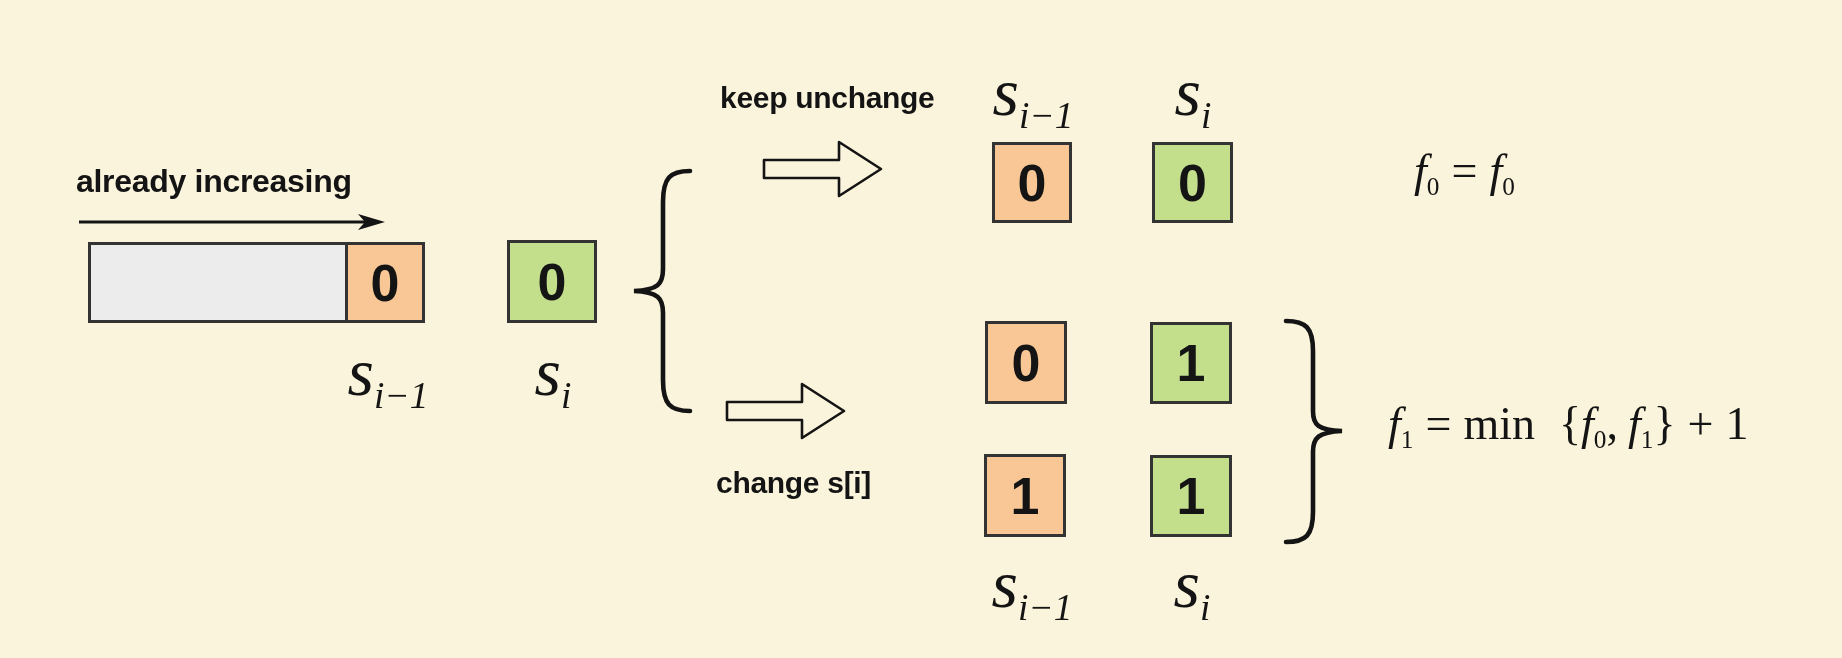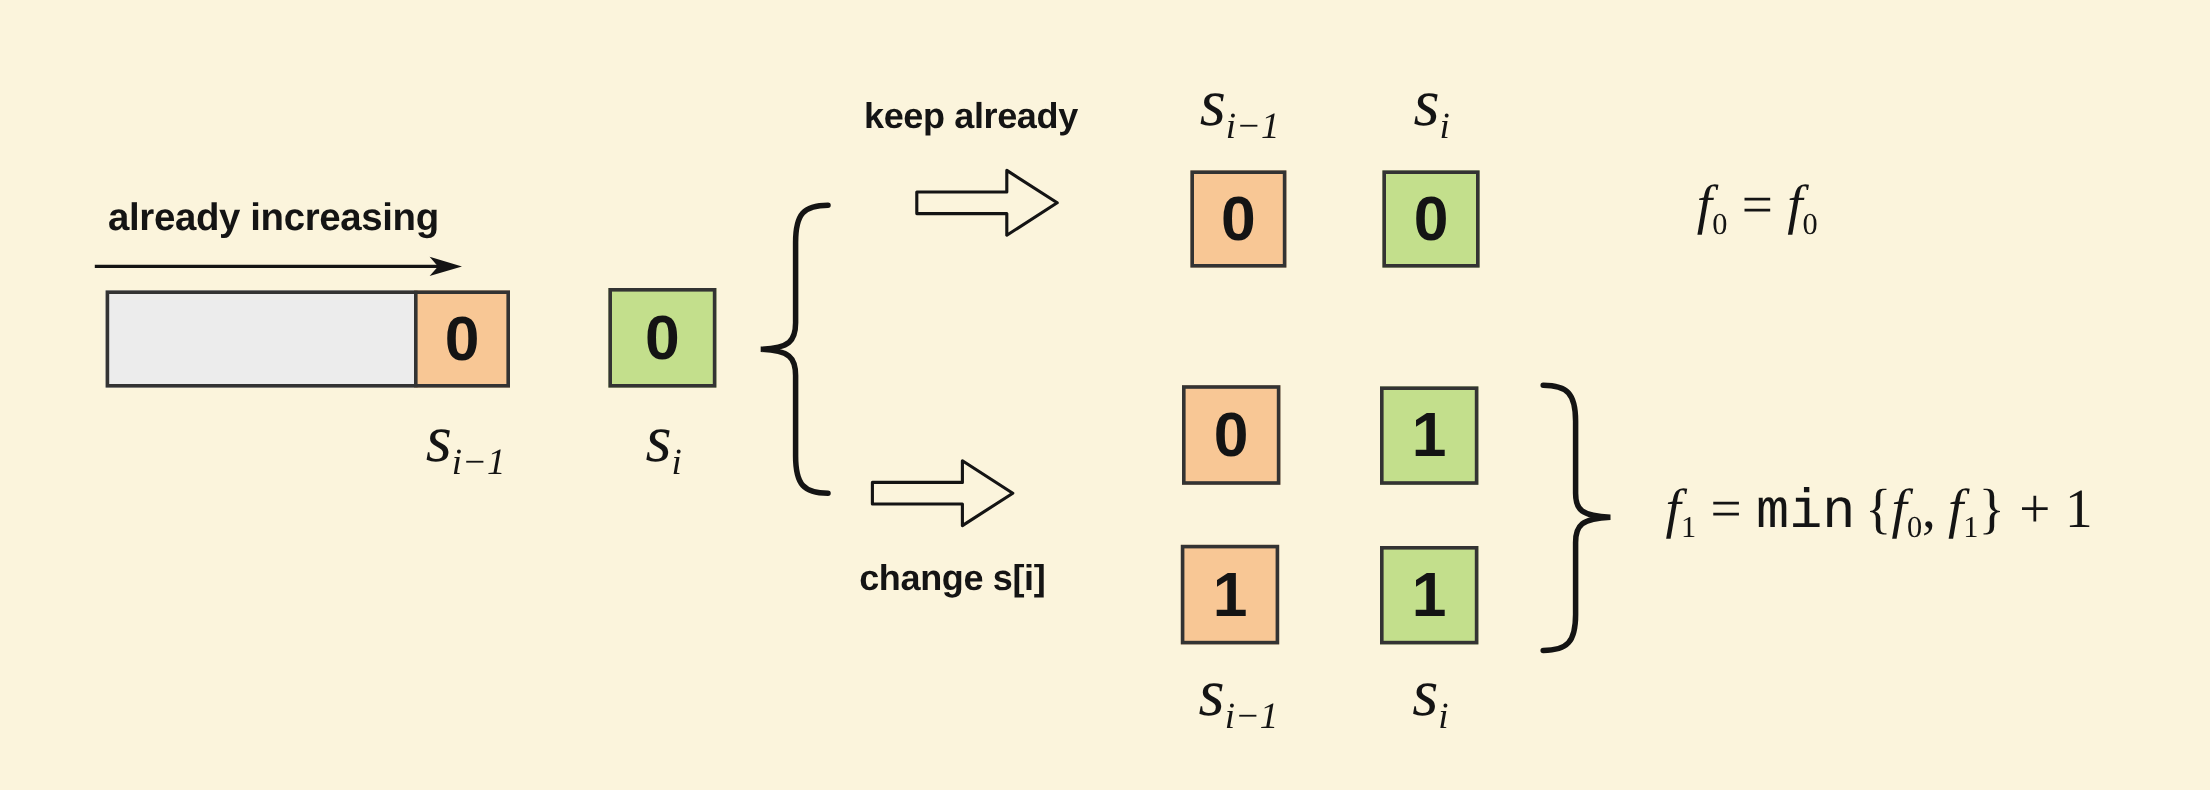--- a/index.html
+++ b/index.html
@@ -30,37 +30,37 @@
     font-weight:700; font-size:52px; line-height:1; color:var(--ink);
   }
   .graybar{
     position:absolute; box-sizing:border-box;
     background:var(--box-gray); border:3px solid var(--stroke);
   }
   .math{
     font-family:"Liberation Serif","DejaVu Serif",serif;
     font-style:italic; color:var(--ink); white-space:nowrap; line-height:1;
   }
-  .mlabel{font-size:56px;}
+  .mlabel{font-size:68px;}
   .mlabel sub,.eq sub{font-size:0.55em; vertical-align:-0.35em; letter-spacing:0;}
   .center{transform:translateX(-50%);}
   .eq{font-size:46px;text-align:center;}
   .eq .rm{font-style:normal;}
   .eq .op{font-style:normal; margin:0 12px;}
-  .eq .rm.minword{margin-right:8px;font-family:Liberation Mono, monospace;}
+  .eq .rm.minword{margin-right:24px;}
   .eq .comma{margin-right:10px;}
   .eq .brc{font-style:normal;}
   svg{display:block; overflow:visible;}
 </style>
 </head>
 <body>
 
 <div id="canvas">
 
-  <div class="abs hand" style="left:90px; top:165px; font-size:32px;text-align:right;">already increasing</div>
+  <div class="abs hand" style="left:76px; top:165px; font-size:32px;text-align:right;">already increasing</div>
 
   <svg class="abs" style="left:78px; top:211px;" width="308" height="20" viewBox="0 0 308 20">
     <line x1="1" y1="11" x2="288" y2="11" stroke="#141414" stroke-width="2.8"></line>
     <polygon points="307,11 280,3 287,11 280,19" fill="#141414"></polygon>
   </svg>
 
   <div class="graybar" style="left:88px; top:242px; width:260px; height:81px;"></div>
 
   <div class="cell orange" style="left:345px; top:242px; width:80px; height:81px;">
     <span class="digit">0</span>
@@ -71,21 +71,21 @@
   </div>
 
   <div class="abs math mlabel center" style="left:388px; top:338px;"><span>s</span><sub>i−1</sub></div>
 
   <div class="abs math mlabel center" style="left:553px; top:338px;"><span>s</span><sub>i</sub></div>
 
   <svg class="abs" style="left:631px; top:168px;" width="62" height="246" viewBox="0 0 62 246">
     <path d="M59,3 C39,3 32,10 32,34 L32,101 C32,116 27,122 3,123 C27,124 32,130 32,145 L32,212 C32,236 39,243 59,243" fill="none" stroke="#141414" stroke-width="4.6" stroke-linecap="round"></path>
   </svg>
 
-  <div class="abs hand" style="left:720px; top:83px; font-size:30px;">keep already</div>
+  <div class="abs hand" style="left:720px; top:83px; font-size:30px;">keep unchange</div>
 
   <svg class="abs" style="left:762px; top:139px;" width="122" height="60" viewBox="0 0 122 60">
     <polygon points="2,21 77,21 77,3 119,30 77,57 77,39 2,39" fill="none" stroke="#141414" stroke-width="2.6" stroke-linejoin="round"></polygon>
   </svg>
 
   <div class="abs math mlabel center" style="left:1033px; top:58px;"><span>s</span><sub>i−1</sub></div>
 
   <div class="abs math mlabel center" style="left:1193px; top:58px;"><span>s</span><sub>i</sub></div>
 
   <div class="cell orange" style="left:992px; top:142px; width:80px; height:81px;">

